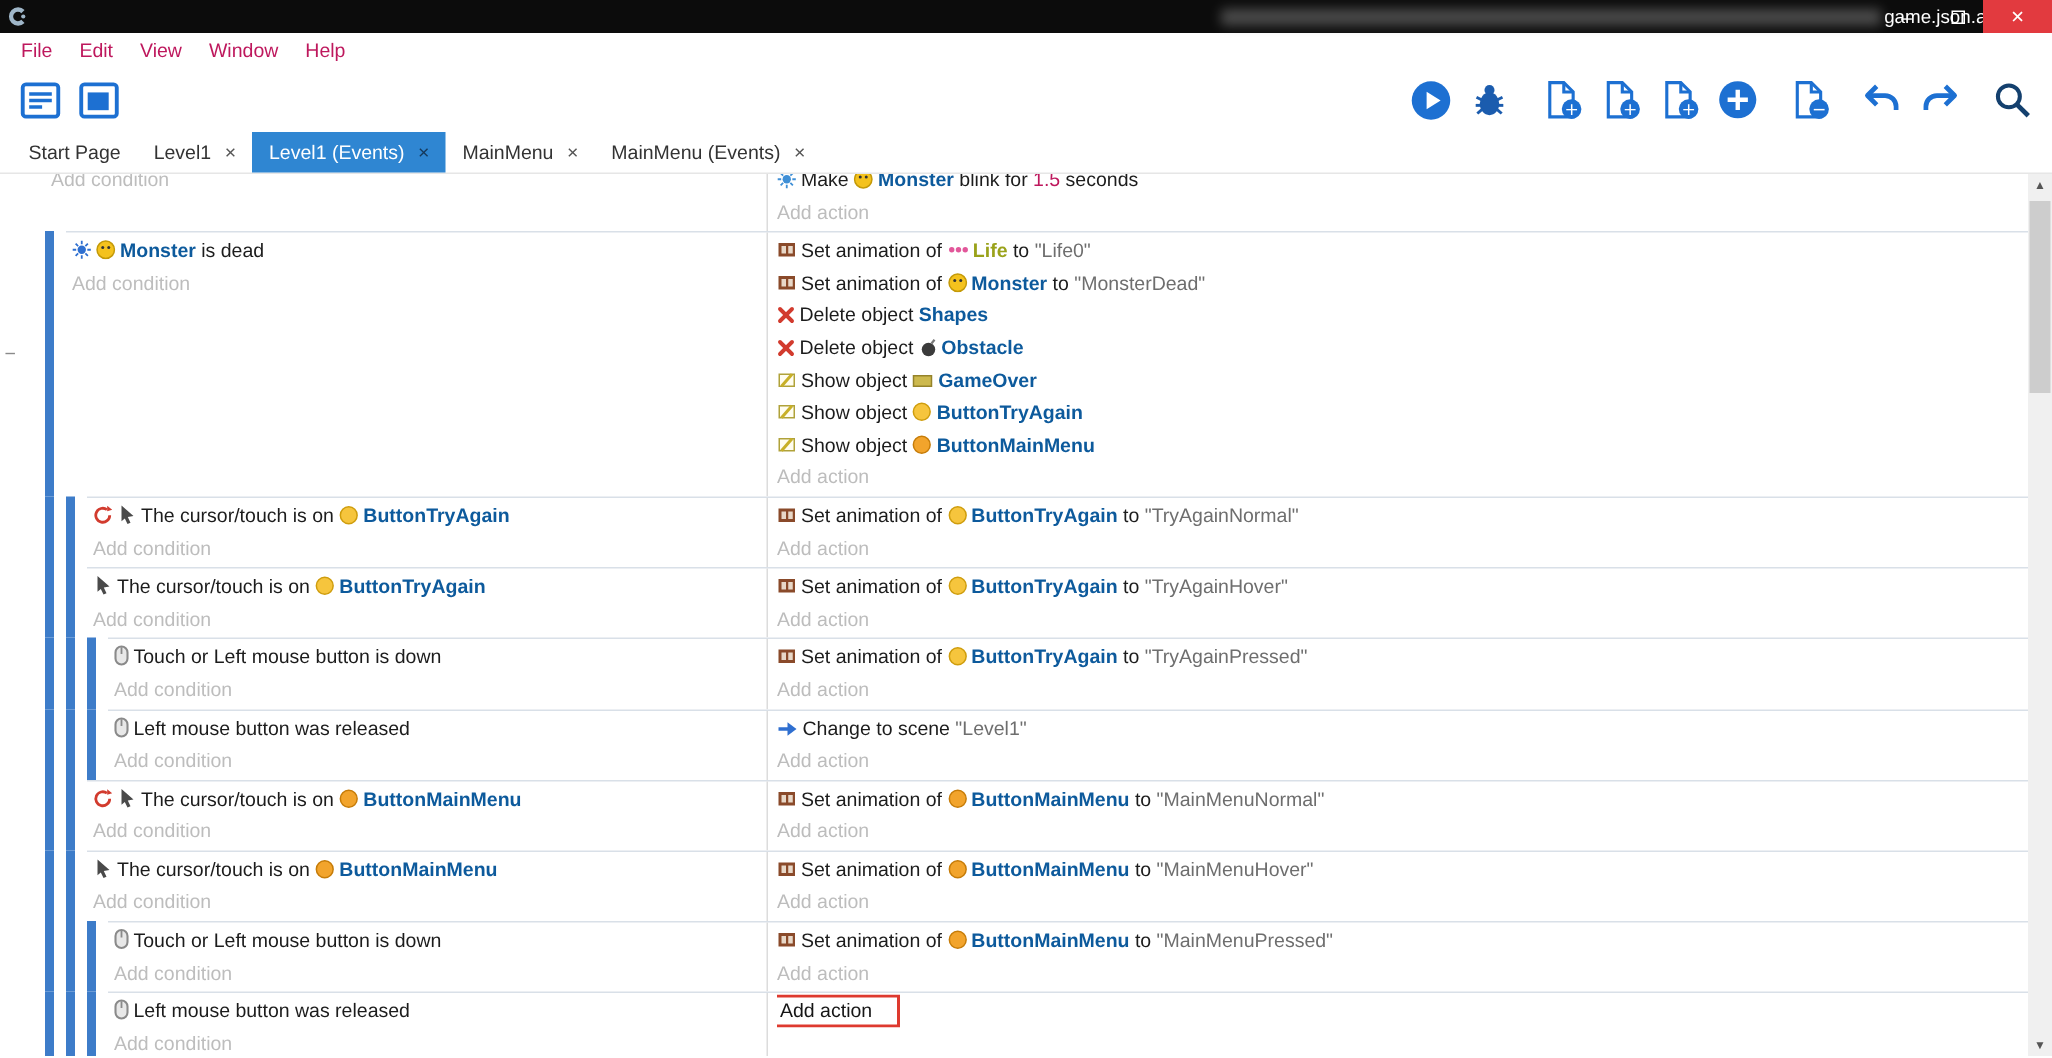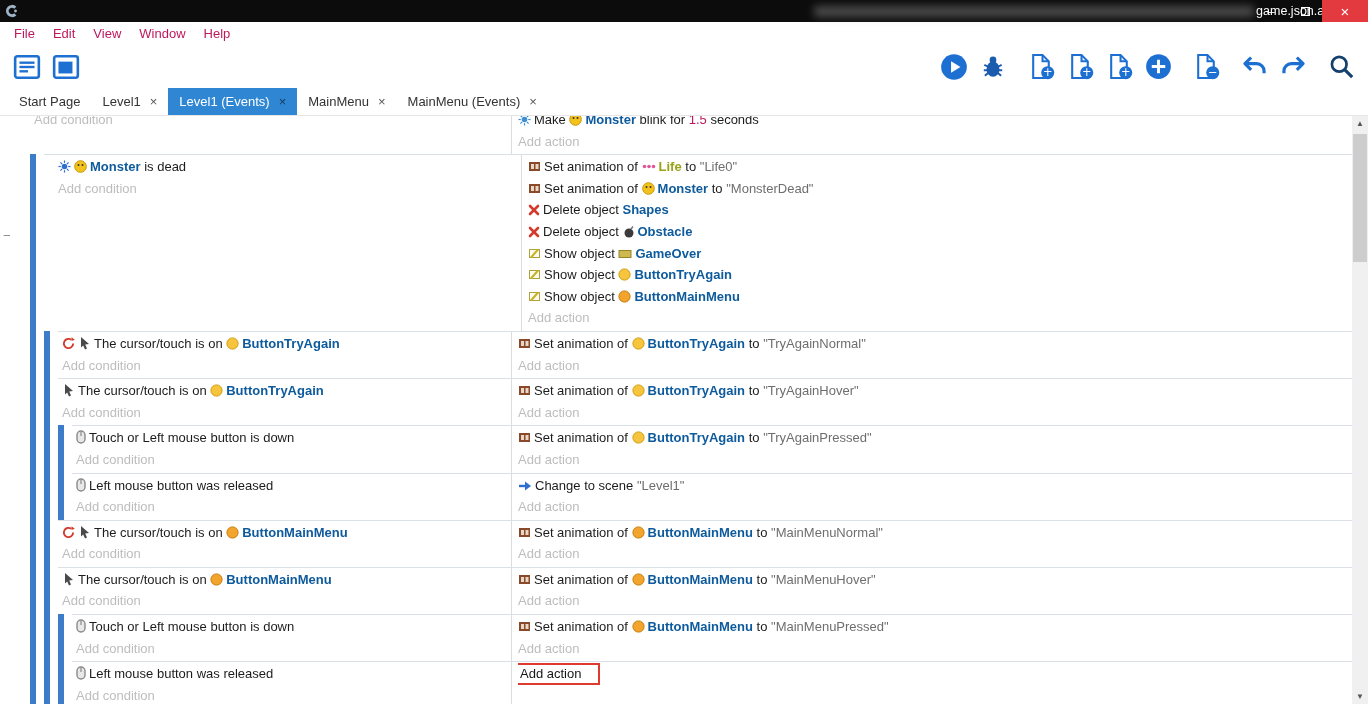--- a/index.html
+++ b/index.html
@@ -241,21 +241,21 @@
                 </svg></span><span class="obj">Monster</span><span> blink for </span><span class="num">1.5</span><span> seconds</span></div>
             <div class="line"><span class="add">Add action</span></div>
           </div>
         </div>
       </div>
       <div class="ev-row">
         <div class="bars">
           <span class="bar"></span>
         </div>
         <div class="row-body">
-          <div class="conds" style="width: 468px; margin-left: 10px;">
+          <div class="conds" style="width: 468px;">
             <div class="line"><span class="eicon"><svg width="13" height="13" viewBox="0 0 14 14">
                   <circle cx="7" cy="7" r="3" fill="#2e6fd0"></circle>
                   <g stroke="#2e6fd0" stroke-width="1.3">
                     <line x1="7" y1="0.5" x2="7" y2="3"></line>
                     <line x1="7" y1="11" x2="7" y2="13.5"></line>
                     <line x1="0.5" y1="7" x2="3" y2="7"></line>
                     <line x1="11" y1="7" x2="13.5" y2="7"></line>
                     <line x1="2.6" y1="2.6" x2="4.4" y2="4.4"></line>
                     <line x1="9.6" y1="9.6" x2="11.4" y2="11.4"></line>
                     <line x1="11.4" y1="2.6" x2="9.6" y2="4.4"></line>

